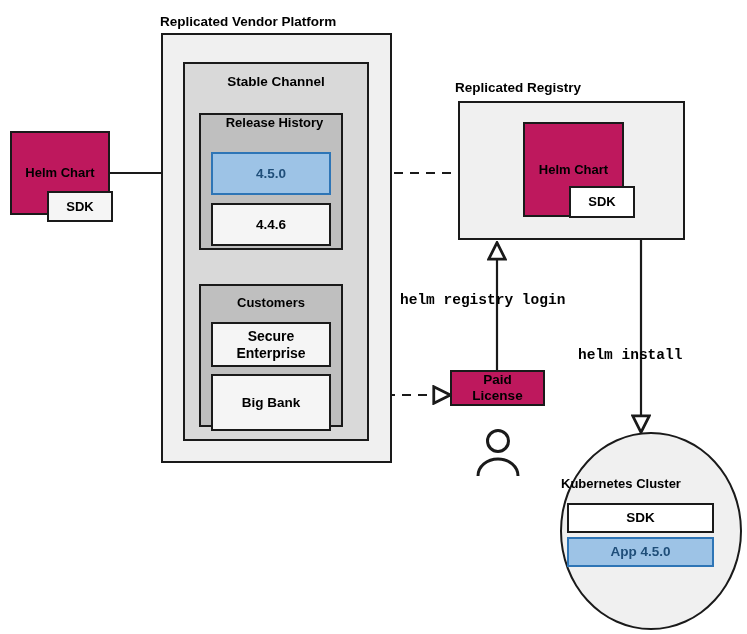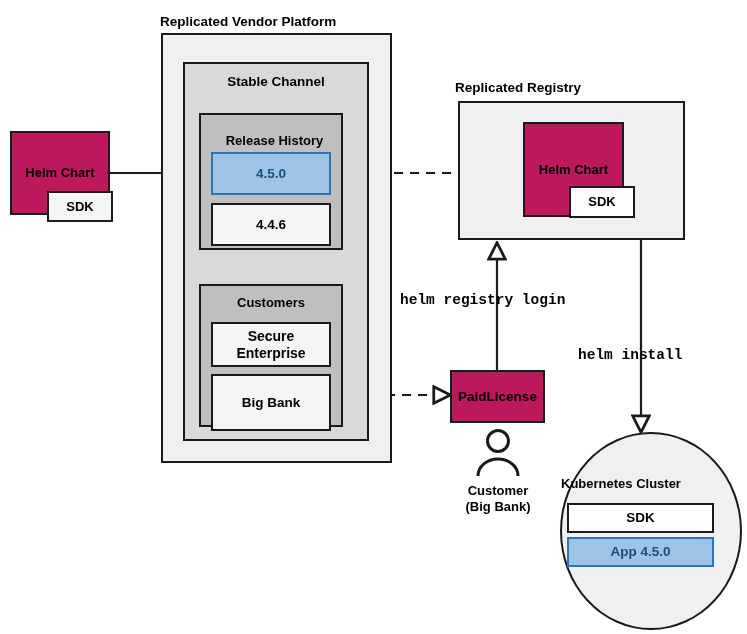--- a/index.html
+++ b/index.html
@@ -124,21 +124,21 @@
 
   <div class="title" style="left:160px; top:14px; width:230px; font-size:13.5px;">Replicated Vendor Platform</div>
 
   <div class="box fill-outer" style="left:161px; top:33px; width:231px; height:430px; display:block;"></div>
 
   <div class="box fill-mid" style="left:183px; top:62px; width:186px; height:379px; display:block;">
     <div class="grp-label" style="top:10px; font-size:13.5px;">Stable Channel</div>
   </div>
 
   <div class="box fill-inner" style="left:199px; top:113px; width:144px; height:137px; display:block;">
-    <div class="grp-label" style="top:18px; font-size:13px;padding-left:7px;">Release History</div>
+    <div class="grp-label" style="top:0; font-size:13px;padding-left:7px;">Release History</div>
   </div>
   <div class="box fill-blue" style="left:211px; top:152px; width:120px; height:43px; font-size:13.5px;">
     <span>4.5.0</span>
   </div>
   <div class="box fill-item" style="left:211px; top:203px; width:120px; height:43px; font-size:13.5px;">
     <span>4.4.6</span>
   </div>
 
   <div class="box fill-inner" style="left:199px; top:284px; width:144px; height:143px; display:block;">
     <div class="grp-label" style="top:9px; font-size:13px;">Customers</div>
@@ -158,34 +158,30 @@
   <div class="box fill-gray" style="left:523px; top:122px; width:101px; height:95px; font-size:13px;">
     <span>Helm Chart</span>
   </div>
   <div class="box fill-white" style="left:569px; top:186px; width:66px; height:32px; font-size:13px;">
     <span>SDK</span>
   </div>
 
   <div class="cmd" style="left:400px; top:292px; font-size:14.5px;">helm registry login</div>
   <div class="cmd" style="left:578px; top:347px; font-size:14.5px;">helm install</div>
 
-  <div class="box fill-gray" style="left:450px; top:370px; width:95px; height:53px; font-size:13.5px; flex-direction:row;">
+  <div class="box fill-gray" style="left:450px; top:370px; width:95px; height:36px; font-size:13.5px; flex-direction:column;">
     <span>Paid</span>
     <span>License</span>
   </div>
 
   <div class="person" style="left:470px; top:428px; width:56px; height:50px;">
     <svg width="56" height="50" viewBox="0 0 56 50">
       <circle cx="28" cy="13" r="10.5" fill="#ffffff" stroke="#1a1a1a" stroke-width="3"></circle>
       <path d="M 8 48 A 20 17 0 0 1 48 48" fill="#ffffff" stroke="#1a1a1a" stroke-width="3"></path>
     </svg>
-  </div>
-  <div class="caption" style="left:432px; top:483px; width:132px; font-size:13px;">
-    <div>Customer</div>
-    <div>(Big Bank)</div>
   </div>
 
   <div class="cluster" style="left:560px; top:432px; width:182px; height:198px;"></div>
   <div class="title" style="left:561px; top:476px; width:180px; font-size:13px;">Kubernetes Cluster</div>
   <div class="box fill-white" style="left:567px; top:503px; width:147px; height:30px; font-size:13.5px;">
     <span>SDK</span>
   </div>
   <div class="box fill-blue" style="left:567px; top:537px; width:147px; height:30px; font-size:13.5px;">
     <span>App 4.5.0</span>
   </div>

